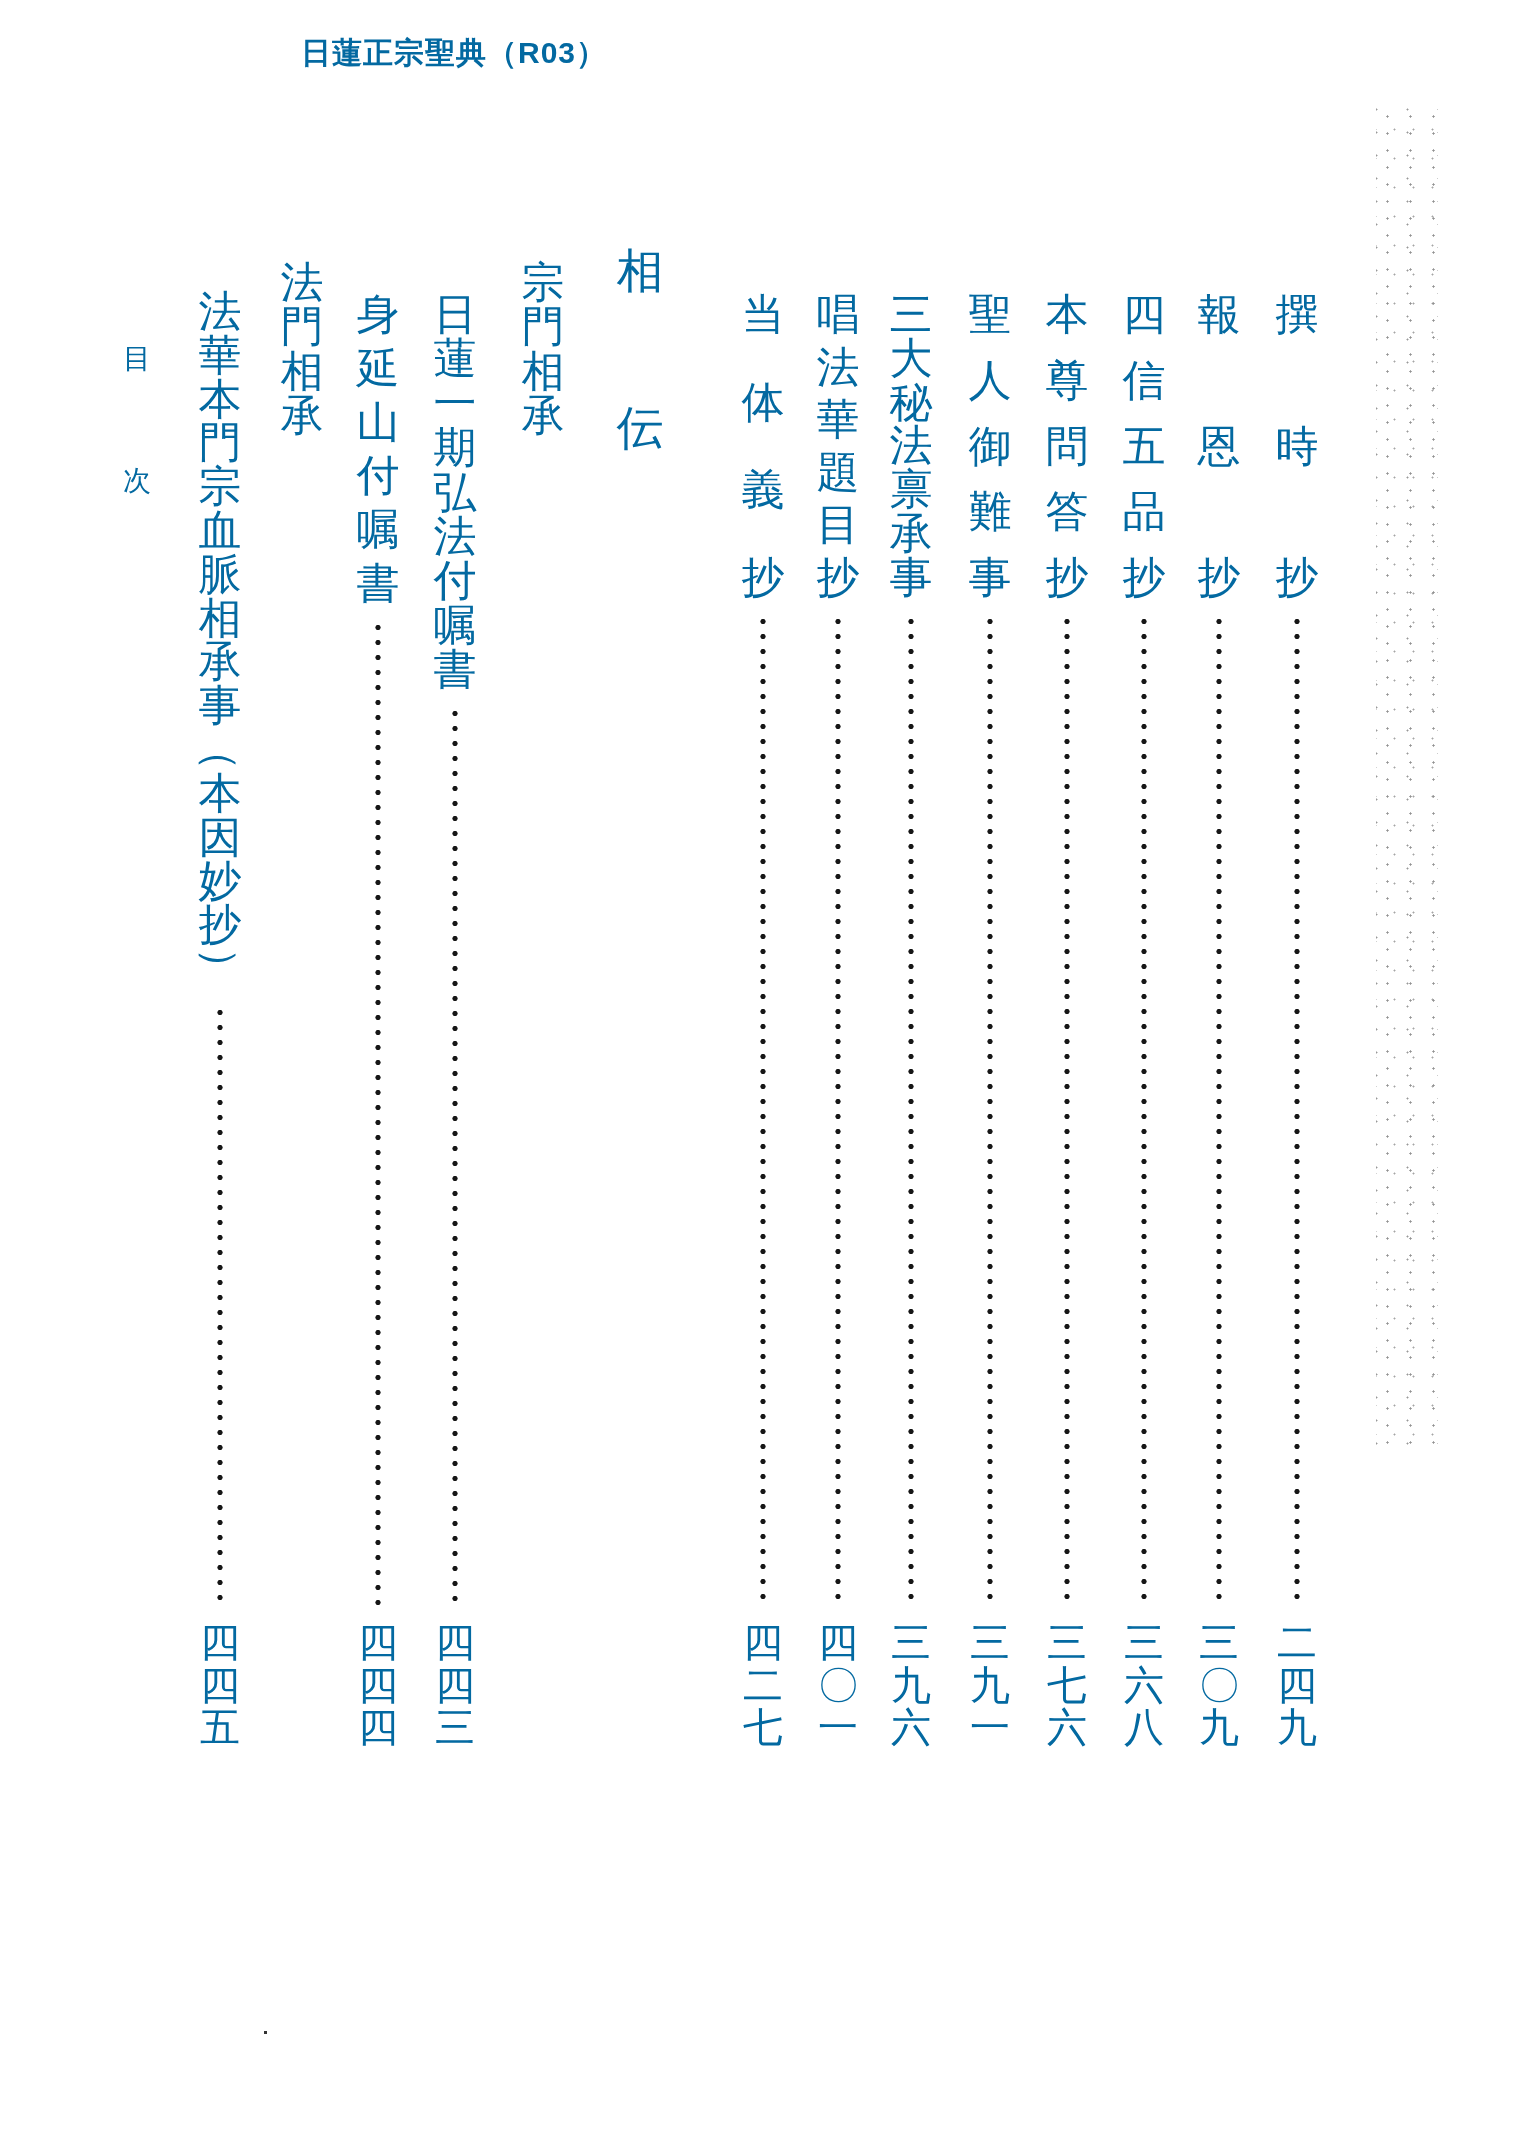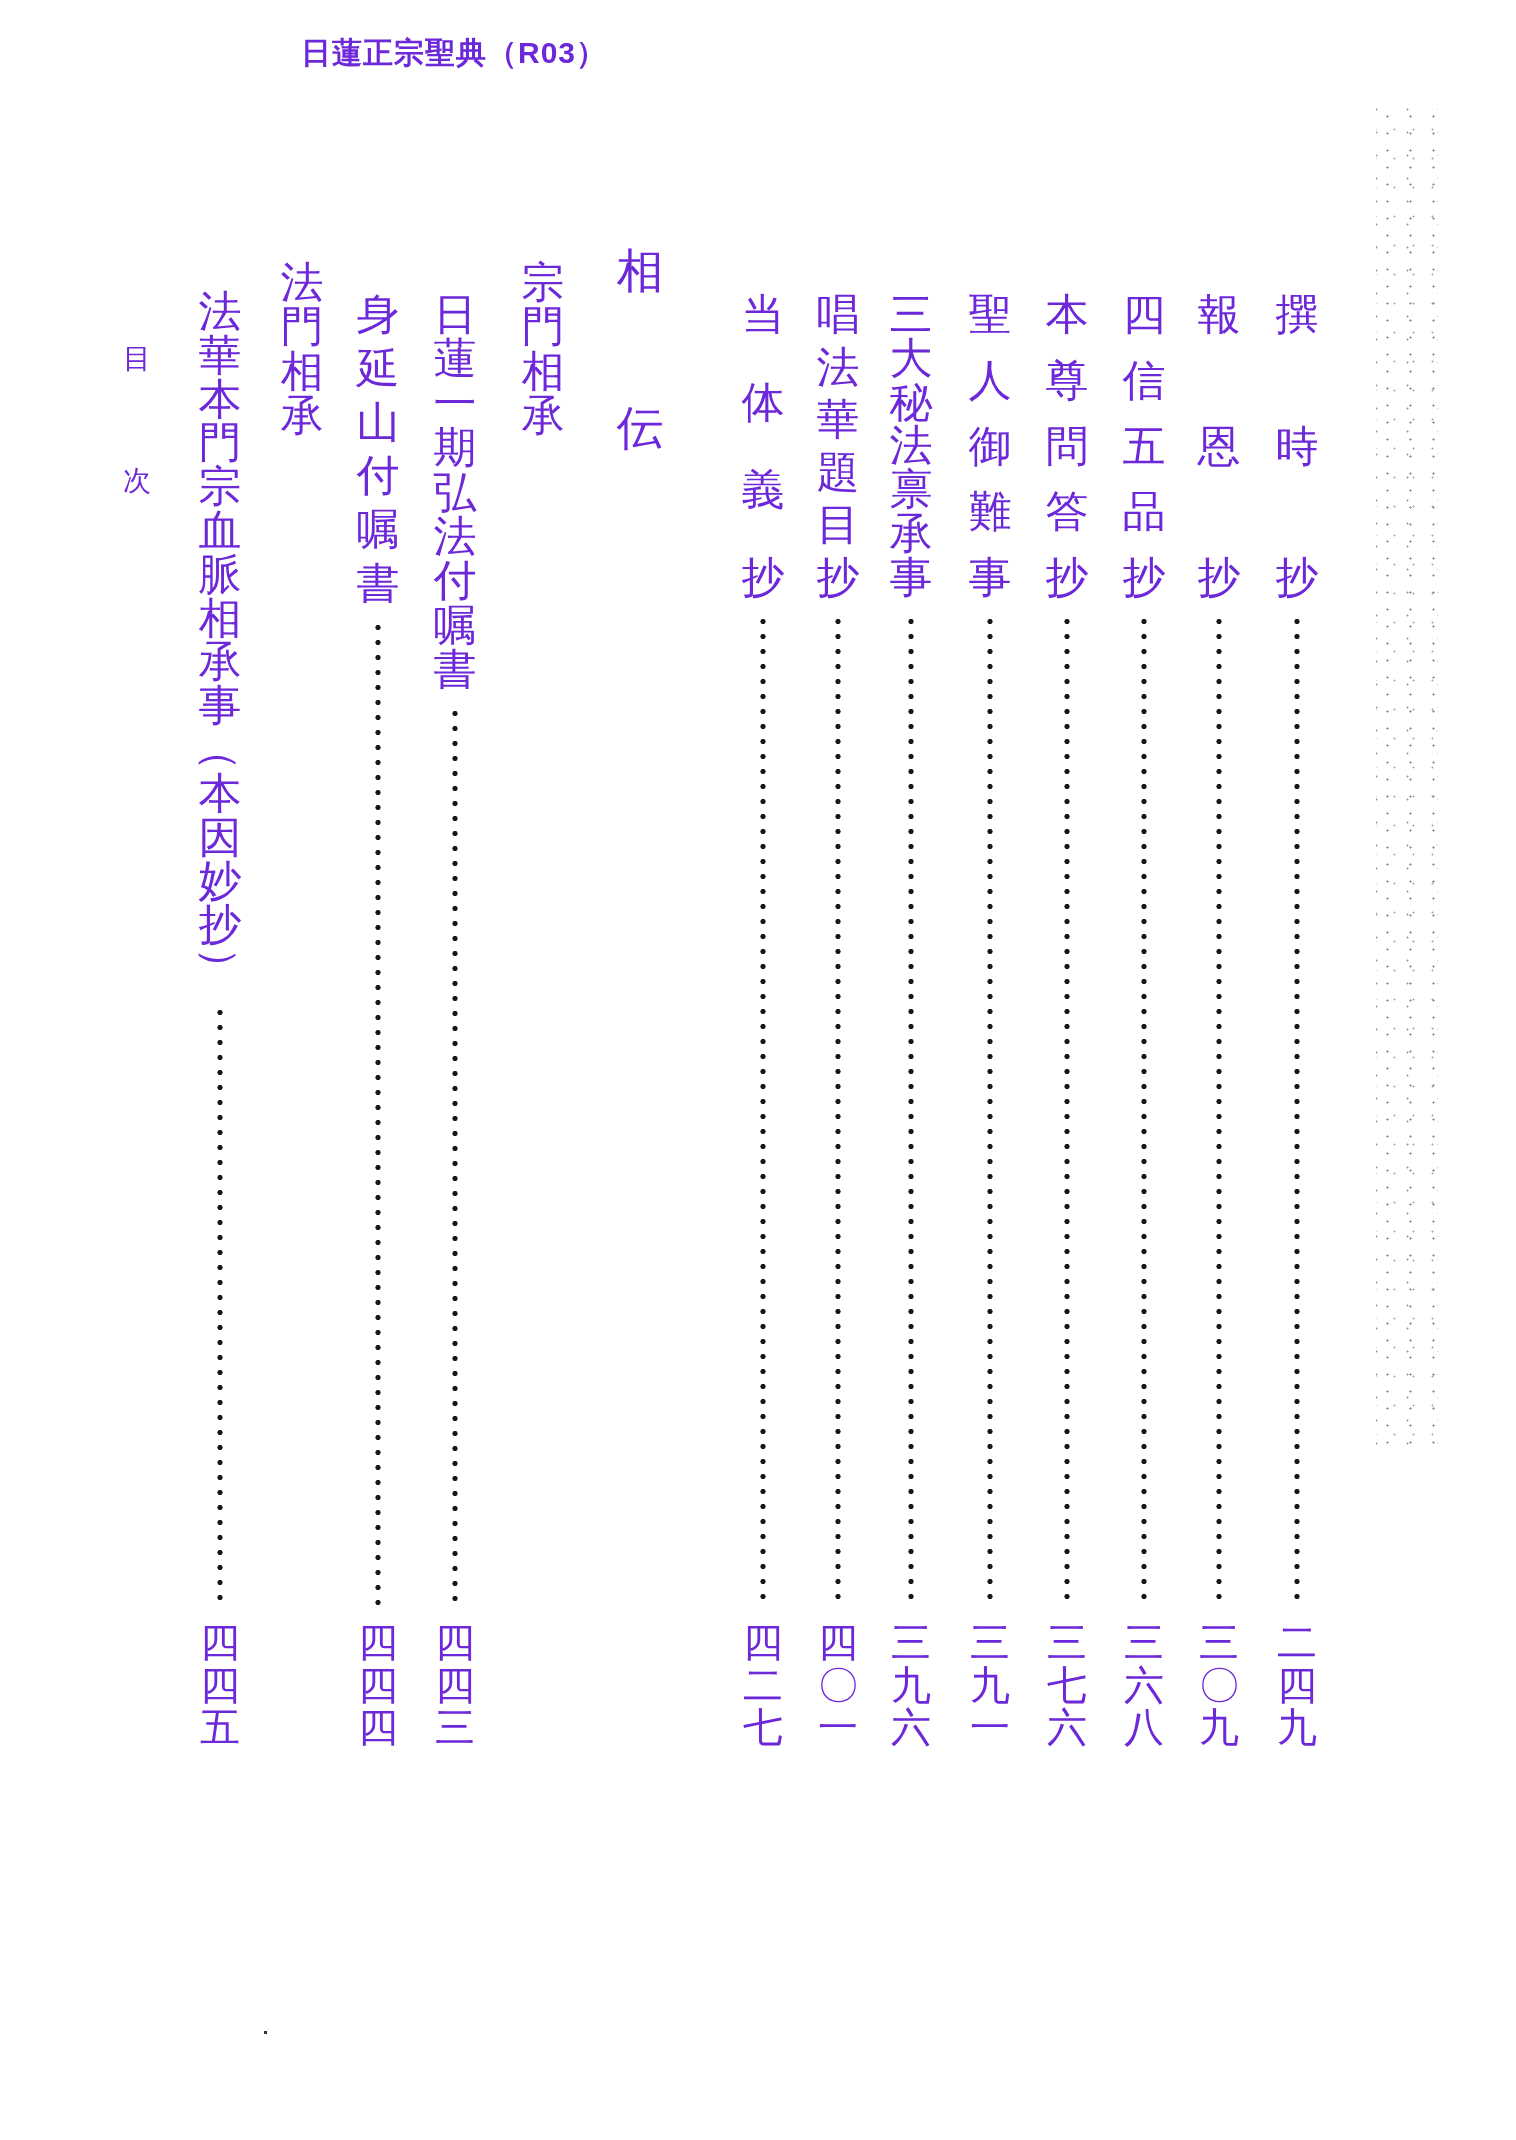--- a/index.html
+++ b/index.html
@@ -2,21 +2,21 @@
 <html><head>
 <meta charset="utf-8">
 <style>
   html,body{margin:0;padding:0;background:#e8e8e8;}
   .page{
     position:relative;
     width:1516px;height:2140px;
     background:#ffffff;
     overflow:hidden;
     font-family:"Liberation Serif","DejaVu Serif",serif;
-    color:#6d28d9;
+    color:#0369a1;
     text-decoration:underline;
   }
   
   .book-header{
     position:absolute;left:301px;top:33px;
     font-family:"Liberation Sans","DejaVu Sans",sans-serif;
     font-size:30px;font-weight:bold;letter-spacing:1px;
     white-space:nowrap;
   }
   

